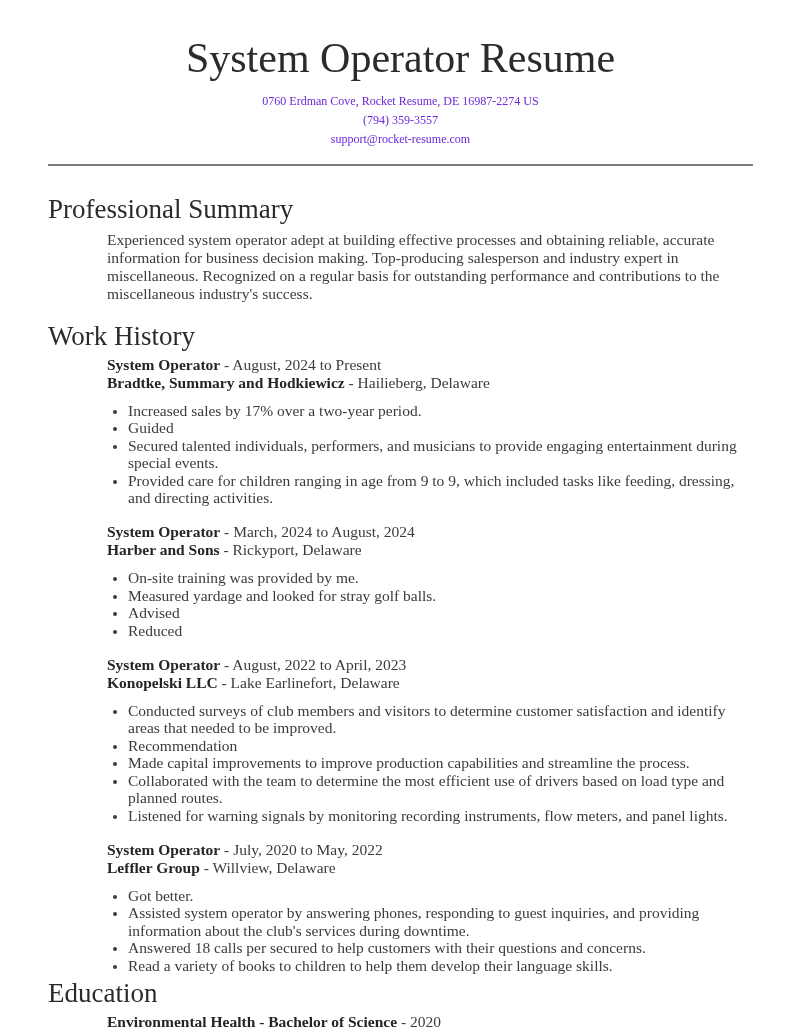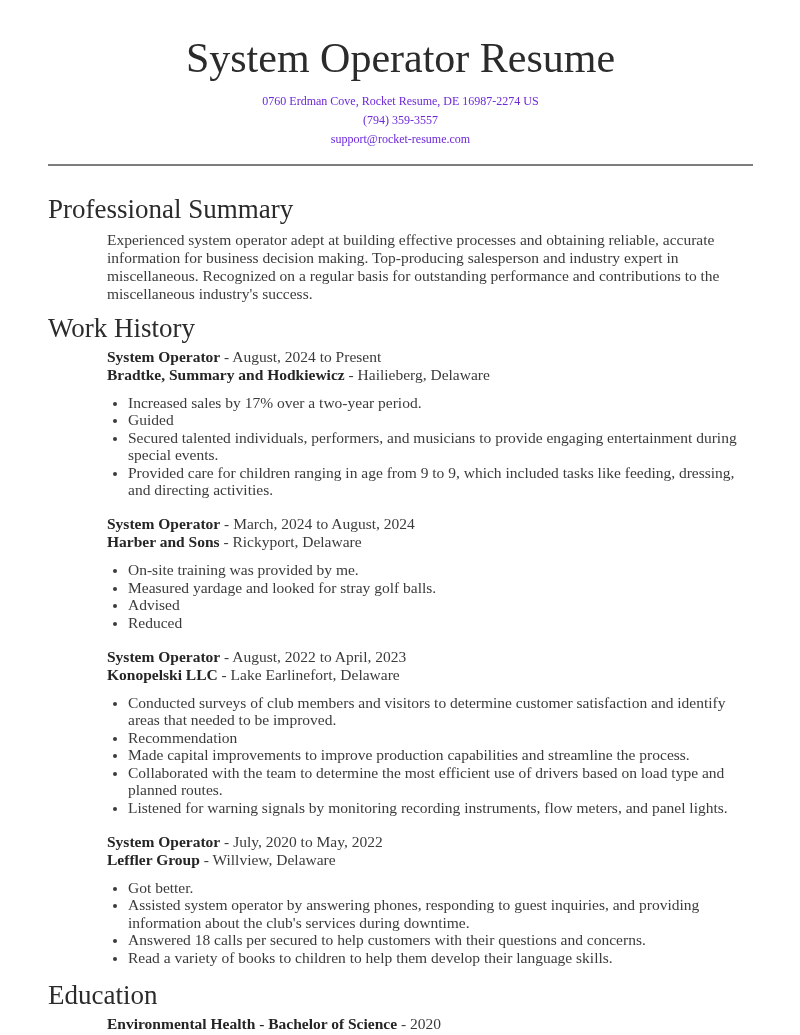--- a/index.html
+++ b/index.html
@@ -43,22 +43,22 @@
   }
   
   .section-heading {
     font-size: 27px;
     line-height: 30px;
     font-weight: 400;
     color: #2b2b2b;
     margin: 0;
   }
   .heading-summary { margin-top: 28px; }
-  .heading-work { margin-top: 10px; }
-  .heading-education { margin-top: 14px; }
+  .heading-work { margin-top: 18px; }
+  .heading-education { margin-top: 4px; }
   .indent { margin-left: 59px; }
   .summary-text {
     margin: 7px 0 0 59px;
     line-height: 18px;
   }
   
   .job { margin-top: 17px; }
   .job.first { margin-top: 5px; }
   .job-header-line { line-height: 18px; }
   .bold {

